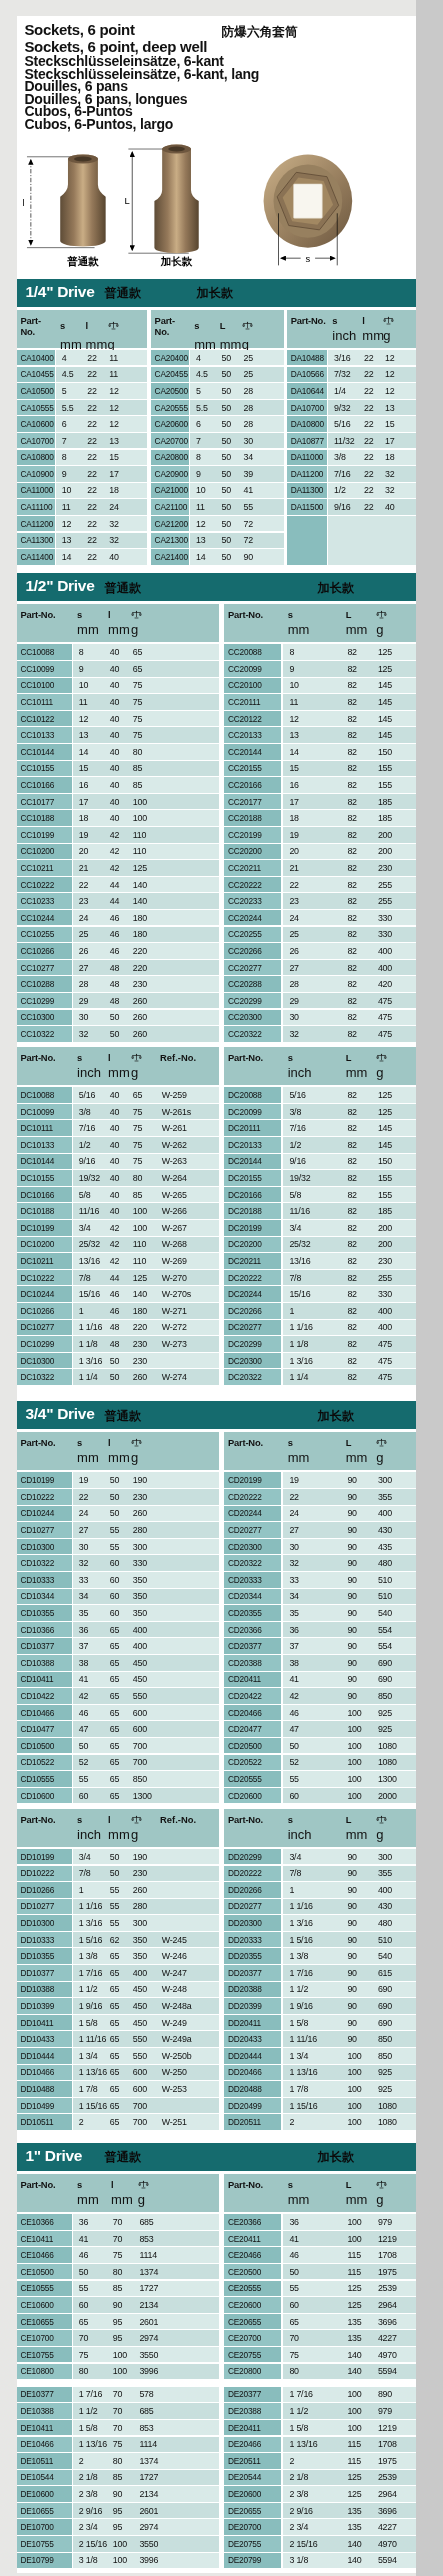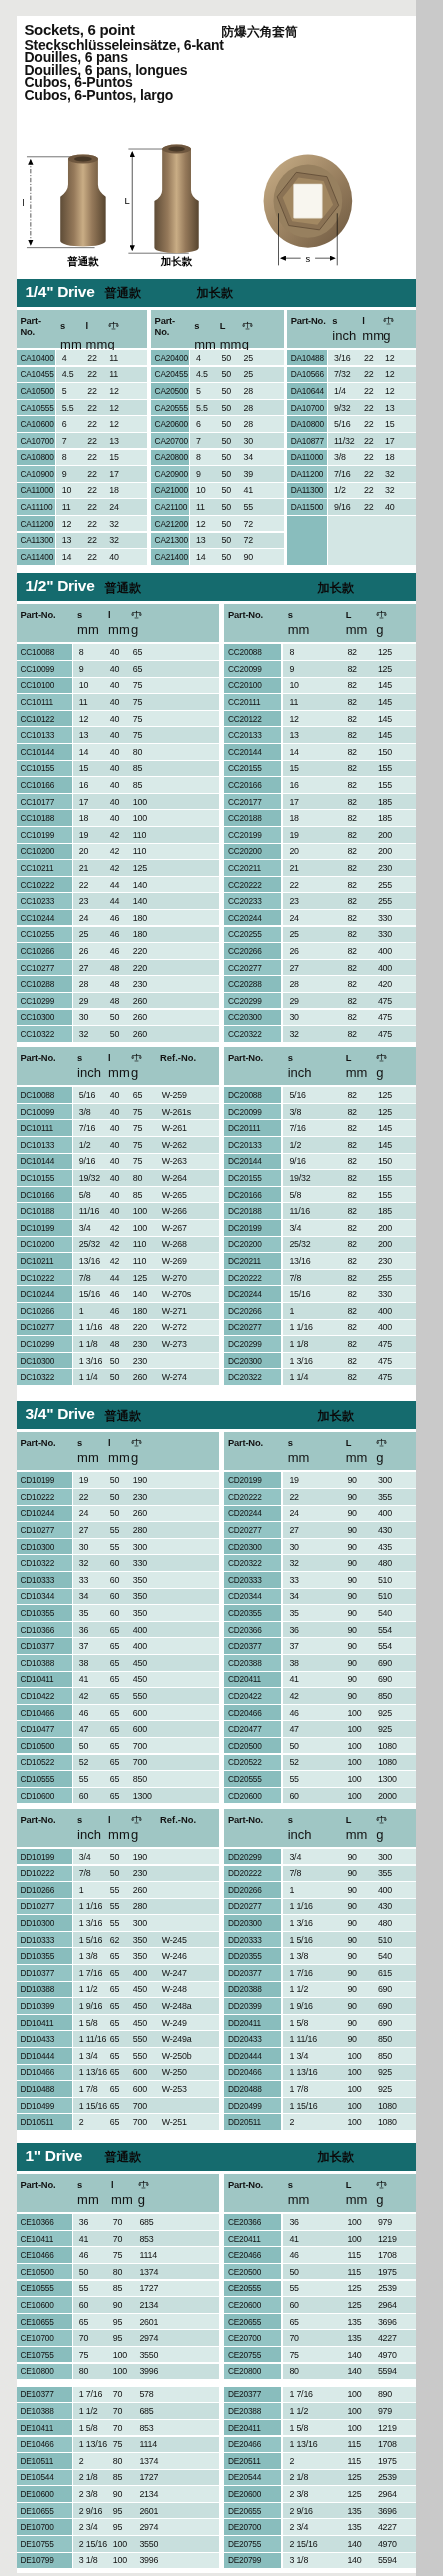--- a/index.html
+++ b/index.html
@@ -59,21 +59,23 @@
   .wicon{width:11px;height:9.4px;display:block;}
 </style>
 </head>
 <body>
 
 <div class="page">
 <div class="card">
 
   <div class="titles">
     <div class="t-big">Sockets, 6 point</div>
+    <div class="t-big">Sockets, 6 point, deep well</div>
     <div class="t-sub">Steckschlüsseleinsätze, 6-kant</div>
+    <div class="t-sub">Steckschlüsseleinsätze, 6-kant, lang</div>
     <div class="t-sub">Douilles, 6 pans</div>
     <div class="t-sub">Douilles, 6 pans, longues</div>
     <div class="t-sub">Cubos, 6-Puntos</div>
     <div class="t-sub">Cubos, 6-Puntos, largo</div>
     <div class="t-zh">防爆六角套筒</div>
   </div>
 
   <div class="diagram">
     <svg width="410" height="140" viewBox="0 0 740 252">
       <defs>

